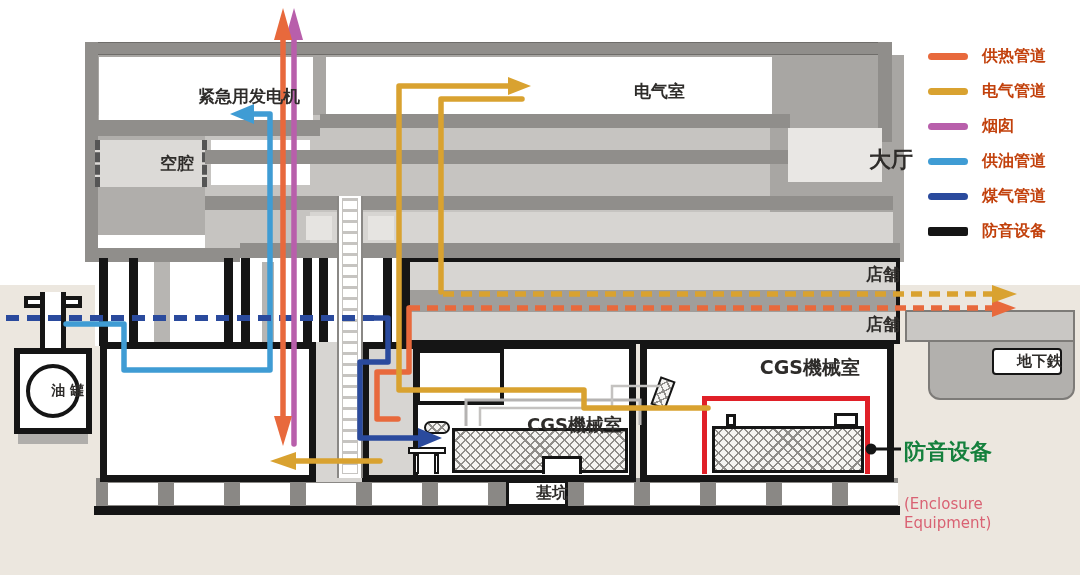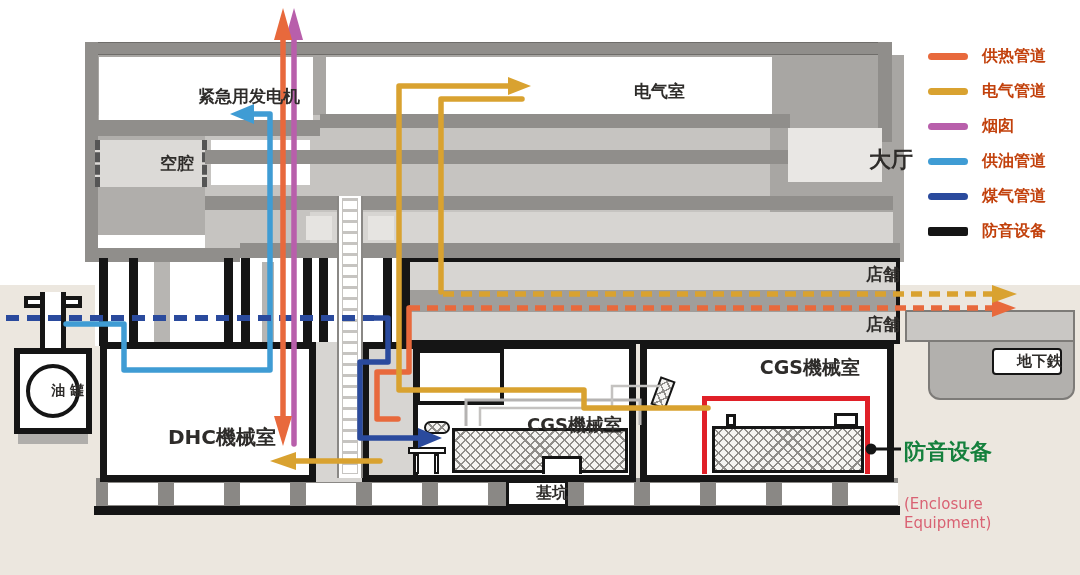--- a/index.html
+++ b/index.html
@@ -162,21 +162,20 @@
     <circle cx="871" cy="449" r="5.5" fill="#151515"></circle>
     <line x1="876" y1="449" x2="901" y2="449" stroke-width="3" stroke="#151515"></line>
   </svg>
 
   <div class="lbl" style="left:115px;top:85px;width:185px;font-size:17px;">紧急用发电机</div>
   <div class="lbl" style="left:555px;top:80px;width:130px;font-size:17px;">电气室</div>
   <div class="lbl" style="left:838px;top:145px;width:75px;font-size:22px;">大厅</div>
   <div class="lbl" style="left:104px;top:152px;width:90px;font-size:17px;">空腔</div>
   <div class="lbl" style="left:452px;top:413px;width:170px;font-size:18px;">CGS機械室</div>
   <div class="lbl" style="left:690px;top:355px;width:170px;font-size:19px;">CGS機械室</div>
-  <div class="lbl" style="left:116px;top:424px;width:160px;font-size:20px;">DHC機械室</div>
 
   <div class="lbl" style="left:904px;top:437px;width:170px;font-size:22px;text-align:left;color:#15803d;">防音设备</div>
   <div class="abs" style="left:904px;top:495px;width:170px;font-size:15px;line-height:1.25;color:#D96273;z-index:60;">
     <div>(Enclosure</div>
     <div>Equipment)</div>
   </div>
 
   <div class="abs" style="left:928px;top:46px;display:flex;flex-direction:column;gap:15px;z-index:60;">
     <div class="legend-row">
       <svg width="40" height="9">

